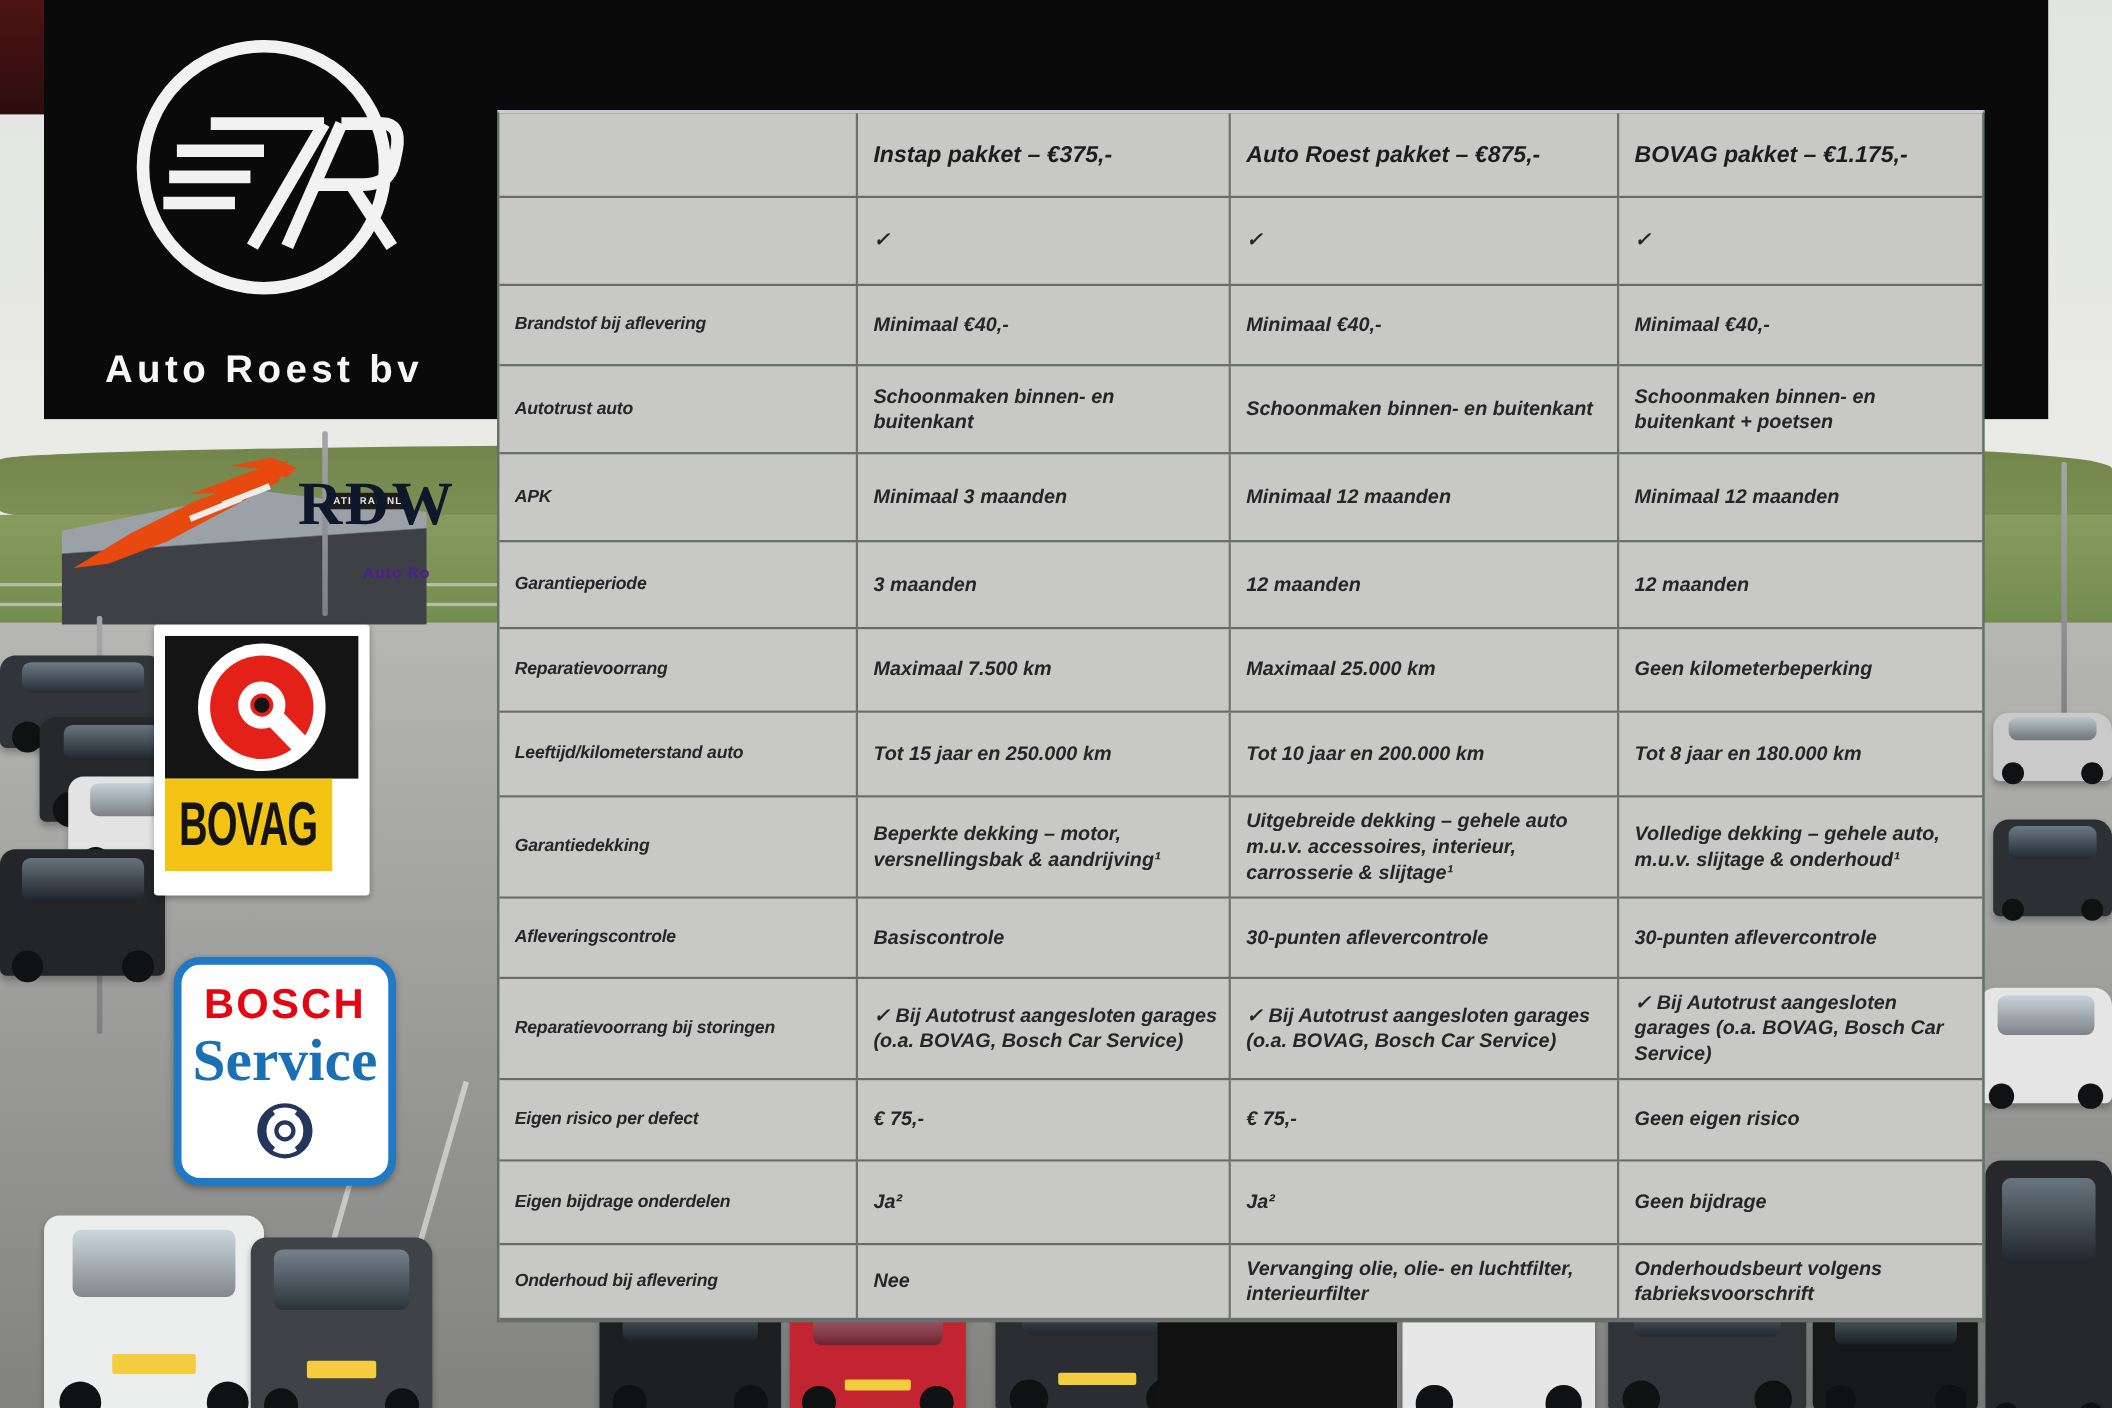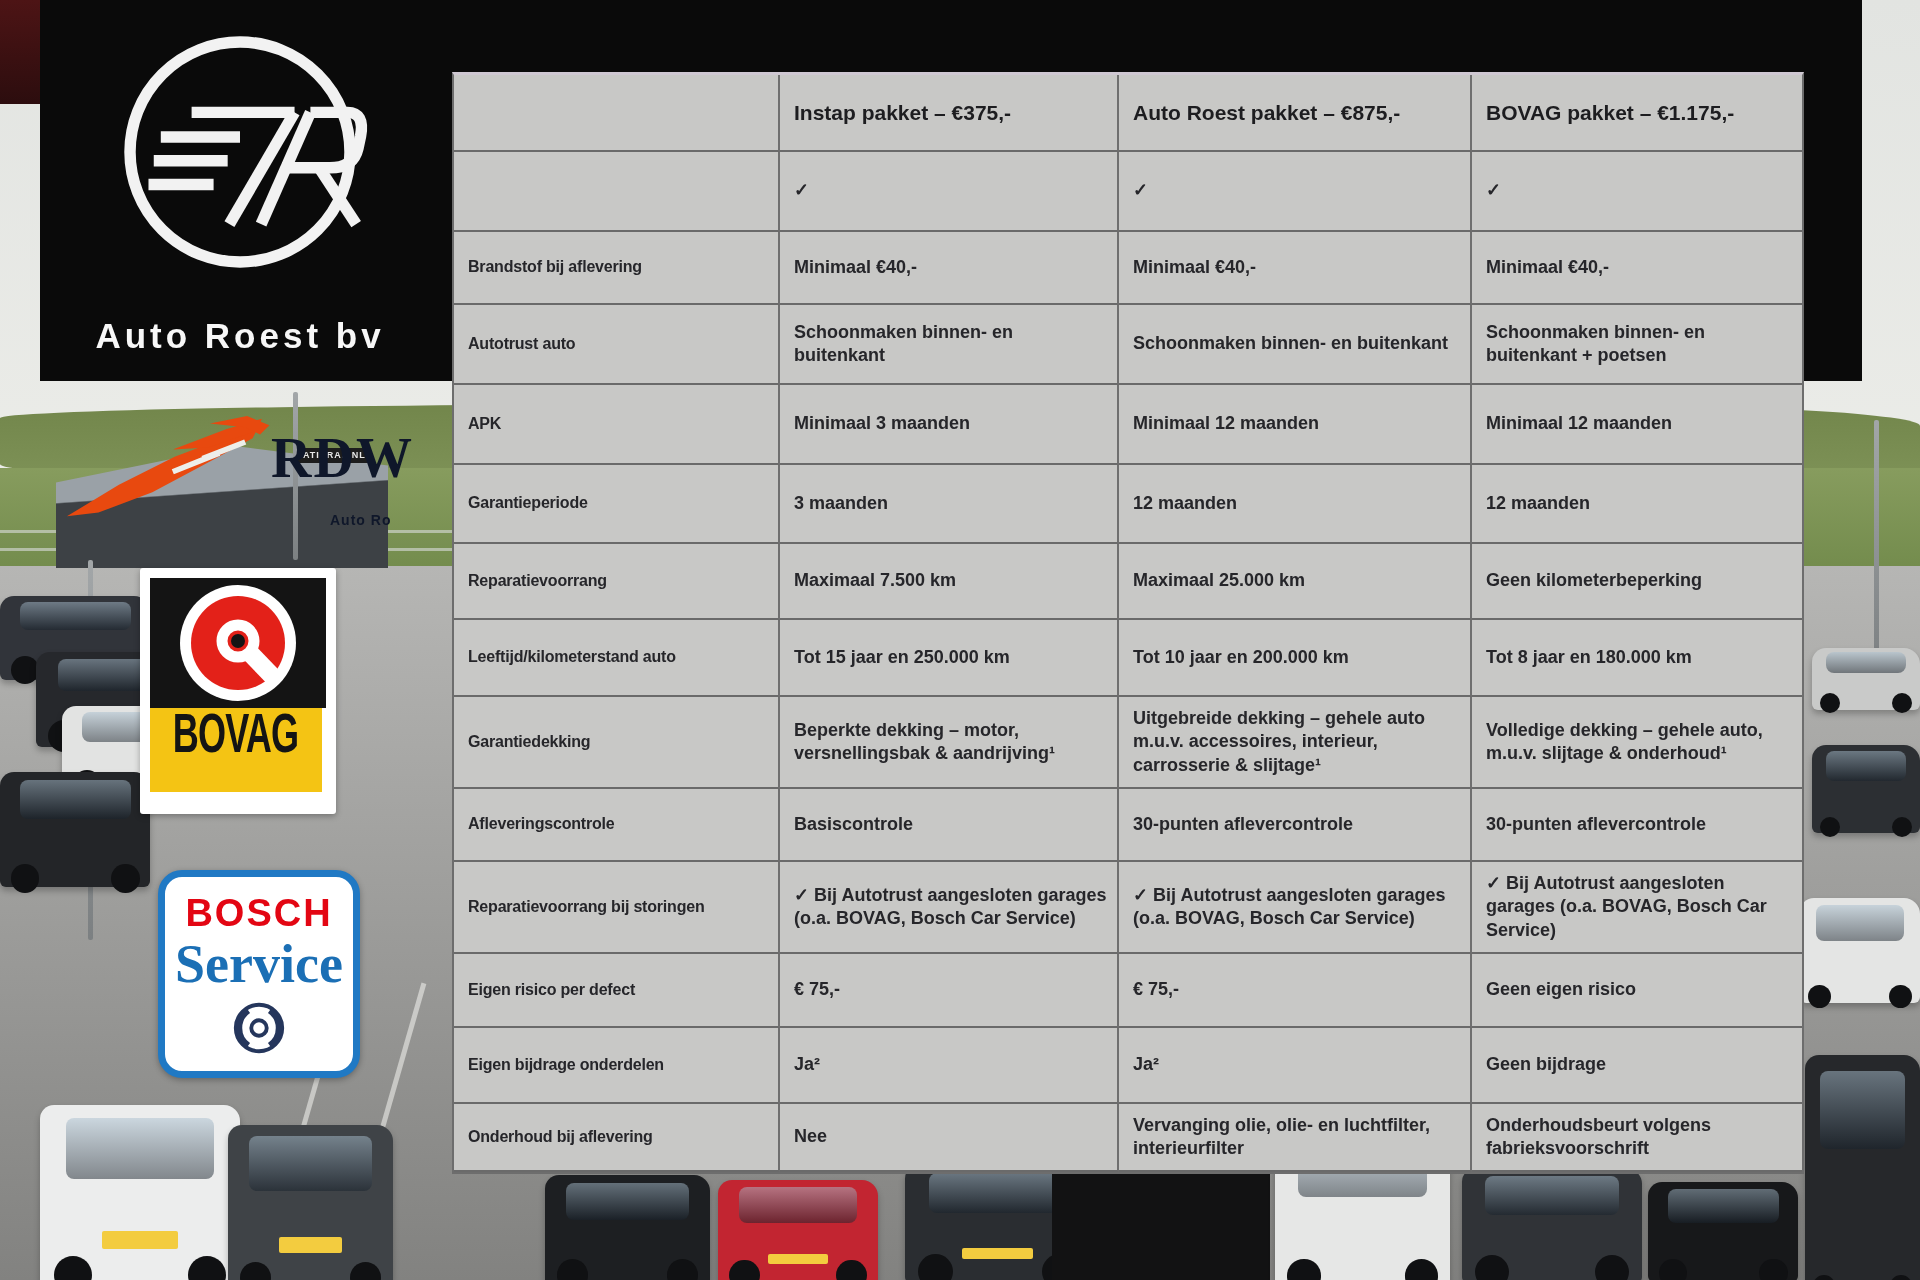--- a/index.html
+++ b/index.html
@@ -11,21 +11,21 @@
   .sky{left:0;top:0;width:1920px;height:470px;background:linear-gradient(#e2e4e1,#ebece8);}
   .treeline{left:0;top:404px;width:1920px;height:78px;
             background:linear-gradient(#72864b,#7e9257);border-radius:40% 20% 35% 25%/14px 22px 10px 18px;}
   .grass{left:0;top:468px;width:1920px;height:112px;background:linear-gradient(#879c5e,#718a4b);}
   .asphalt{left:0;top:566px;width:1920px;height:714px;background:linear-gradient(#b6b6b4,#828280);}
   .rail{left:0;height:3px;background:#d4d7d3;opacity:.65;}
   .pole{background:linear-gradient(#a2a6a8,#7c8082);width:5px;border-radius:2px;}
   .redpost{left:0;top:0;width:42px;height:104px;background:linear-gradient(#4d1415,#2c0d0e);}
   .building{left:56px;top:446px;width:332px;height:122px;background:linear-gradient(-4deg,#3d4145 60%,#9aa1a7 61%);
             clip-path:polygon(0 30%,54% 0,100% 16%,100% 100%,0 100%);}
-  .bldg-sign{left:330px;top:512px;color:#0f172a;font-size:14px;font-weight:bold;letter-spacing:1px;}
+  .bldg-sign{left:330px;top:512px;color:#4c1d95;font-size:14px;font-weight:bold;letter-spacing:1px;}
   .banner{left:298px;top:448px;height:15px;padding:0 5px;background:#1d1d1d;color:#e8e8e8;
           font-size:9px;line-height:15px;font-weight:bold;letter-spacing:1px;}
   .stripe{width:5px;background:rgba(245,245,242,.55);transform:rotate(16deg);}
   .canopy{left:1052px;top:1118px;width:218px;height:162px;background:#121213;
           clip-path:polygon(50% 0,100% 34%,100% 100%,0 100%,0 34%);}
   
   .car{position:absolute;border-radius:14px 16px 6px 6px;box-shadow:0 4px 6px rgba(0,0,0,.25);}
   .car .cwin{position:absolute;left:13%;right:13%;top:7%;height:34%;border-radius:8px;
              background:linear-gradient(rgba(170,192,208,.5),rgba(24,34,44,.5));}
   .car .wh{position:absolute;bottom:-5%;width:19%;aspect-ratio:1;border-radius:50%;background:#101113;}
@@ -40,35 +40,35 @@
            font-size:35px;font-weight:bold;letter-spacing:4px;}
 
   
   .rdw{left:55px;top:410px;width:350px;height:108px;}
   .rdw svg{position:absolute;left:0;top:6px;}
   .rdw-text{position:absolute;left:216px;top:16px;font-family:Liberation Serif, serif;
             font-size:56px;font-weight:600;color:#0f172a;letter-spacing:2px;}
   .bovag{left:140px;top:568px;width:196px;height:246px;background:#fff;border-radius:3px;
          box-shadow:0 2px 6px rgba(0,0,0,.3);}
   .bovag svg{position:absolute;left:10px;top:10px;}
-  .bovag-band{position:absolute;left:10px;top:140px;width:172px;height:84px;background:#f4c414;
-              display:flex;align-items:flex-start;justify-content:center;overflow:hidden;}
+  .bovag-band{position:absolute;left:10px;top:140px;width:152px;height:84px;background:#f4c414;
+              display:flex;align-items:center;justify-content:center;overflow:hidden;}
   .bovag-band span{font-weight:bold;font-size:44px;color:#141414;transform:scale(.82,1.28);letter-spacing:-1px;}
   .bosch{left:158px;top:870px;width:202px;height:208px;background:#fff;border:7px solid #2079c4;
          border-radius:24px;box-sizing:border-box;display:flex;flex-direction:column;
          align-items:center;justify-content:center;gap:2px;box-shadow:0 2px 6px rgba(0,0,0,.3);}
   .bosch-word{color:#e30613;font-weight:bold;font-size:38px;letter-spacing:2px;}
   .bosch-service{color:#1b6fb5;font-family:"Liberation Serif",serif;font-weight:bold;font-size:54px;margin-top:-4px;}
   .bosch svg{margin-top:2px;}
 
   
-  .pkg-table{left:452px;top:72px;width:1348px;height:1097px;display:grid;
+  .pkg-table{left:452px;top:100px;width:1348px;height:1097px;display:grid;
              grid-template-columns:326px 339px 353px 330px;
              grid-template-rows:77px 80px 73px 80px 80px 79px 76px 77px 92px 73px 92px 74px 76px 68px;
-             background:#15803d;border:2px solid #6d6d6d;border-top:3px solid #cfc8d2;}
+             background:#15803d;border:2px solid #6d6d6d;border-top:3px solid #cfc8d2;font-style:italic;}
   .cell{border-right:2px solid #6f6f6f;border-bottom:2px solid #6a6a6a;background:#c8c8c6;
         display:flex;align-items:center;padding:6px 10px 6px 14px;box-sizing:border-box;
         color:#26262a;font-weight:bold;line-height:1.3;overflow:hidden;}
   .cell:nth-child(4n){border-right:none;}
   .cell.h{font-size:21px;color:#1d1d20;}
   .cell.lab{font-size:16px;letter-spacing:-0.2px;}
   .cell.val{font-size:18px;}
 </style>
 </head>
 <body>

